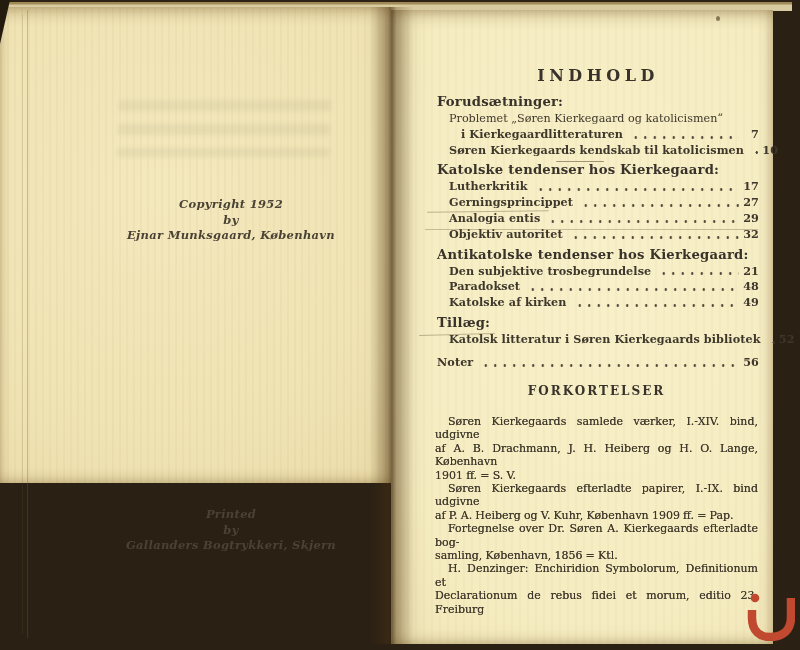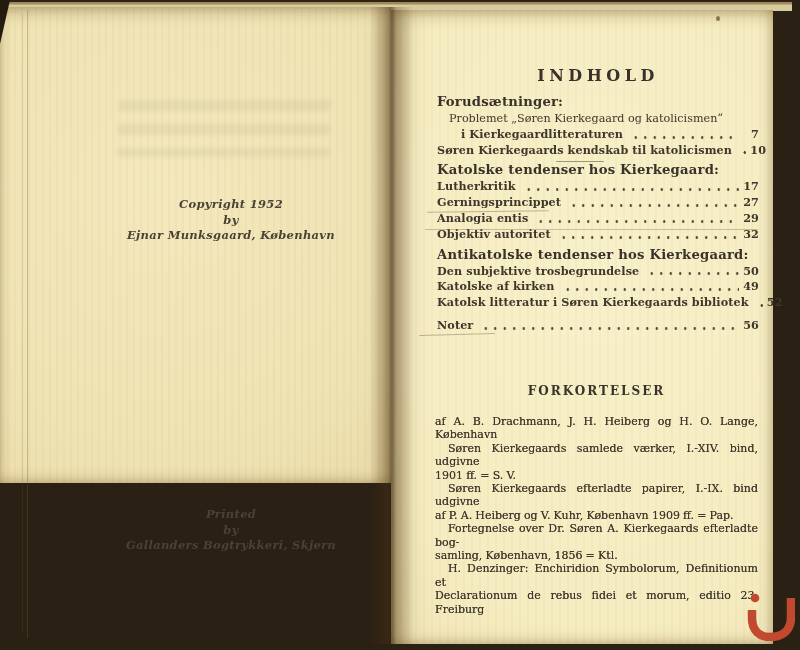--- a/index.html
+++ b/index.html
@@ -49,21 +49,21 @@
   .imprint.copyright{top:190px;}
   .imprint.printer{top:500px;}
 
   
   .toc{position:absolute;left:46px;top:56px;width:322px;color:#3e372b;}
   .toc-title{font-size:16px;font-weight:700;letter-spacing:4.5px;text-align:center;
     line-height:19px;margin:0 0 9px;color:#38322a;}
   .toc-h{font-size:13.2px;font-weight:700;line-height:16px;margin:4px 0 1px;
     color:#38322a;letter-spacing:.2px;}
   .toc-line1{margin-left:12px;font-size:11.2px;font-weight:400;line-height:15.8px;white-space:nowrap;}
-  .toc-row{display:flex;align-items:baseline;font-size:11.2px;
+  .toc-row{display:flex;align-items:baseline;margin-left:12px;font-size:11.2px;
     font-weight:700;line-height:15.8px;letter-spacing:.1px;}
   .toc-row.l2{margin-left:24px;}
   .toc-row.noter{margin-left:0;margin-top:7px;}
   .toc-row .lbl{white-space:nowrap;flex:0 0 auto;}
   .lead{flex:1 1 auto;min-width:6px;align-self:flex-end;height:5px;margin:0 4px 3px 8px;
     background-image:radial-gradient(circle at 50% 50%, rgba(62,54,41,.9) 1.05px, rgba(62,54,41,0) 1.5px);
     background-size:9.5px 5px;background-repeat:repeat-x;background-position:left bottom;}
   .pg{flex:0 0 auto;min-width:16px;text-align:right;}
 
   
@@ -144,48 +144,54 @@
               <span class="lbl">Objektiv autoritet</span>
               <span class="lead"></span>
               <span class="pg">32</span>
             </div>
           </div>
           <div class="toc-section">
             <div class="toc-h">Antikatolske tendenser hos Kierkegaard:</div>
             <div class="toc-row">
               <span class="lbl">Den subjektive trosbegrundelse</span>
               <span class="lead"></span>
-              <span class="pg">50</span>
+              <span class="pg">21</span>
+            </div>
+            <div class="toc-row">
+              <span class="lbl">Paradokset</span>
+              <span class="lead"></span>
+              <span class="pg">48</span>
             </div>
             <div class="toc-row">
               <span class="lbl">Katolske af kirken</span>
               <span class="lead"></span>
               <span class="pg">49</span>
             </div>
           </div>
           <div class="toc-section">
+            <div class="toc-h">Tillæg:</div>
             <div class="toc-row">
               <span class="lbl">Katolsk litteratur i Søren Kierkegaards bibliotek</span>
               <span class="lead"></span>
               <span class="pg">52</span>
             </div>
           </div>
           <div class="toc-row noter">
             <span class="lbl">Noter</span>
             <span class="lead"></span>
             <span class="pg">56</span>
           </div>
         </div>
     </div>
     <div class="abbr">
       <div class="abbr-title">FORKORTELSER</div>
       <div>
           <div class="abbr-p">
+            <div class="abbr-line first just">Søren Kierkegaards samlede værker, I.-XIV. bind, udgivne</div>
             <div class="abbr-line just">af A. B. Drachmann, J. H. Heiberg og H. O. Lange, København</div>
-            <div class="abbr-line first just">Søren Kierkegaards samlede værker, I.-XIV. bind, udgivne</div>
             <div class="abbr-line">1901 ff. = S. V.</div>
           </div>
           <div class="abbr-p">
             <div class="abbr-line first just">Søren Kierkegaards efterladte papirer, I.-IX. bind udgivne</div>
             <div class="abbr-line">af P. A. Heiberg og V. Kuhr, København 1909 ff. = Pap.</div>
           </div>
           <div class="abbr-p">
             <div class="abbr-line first just">Fortegnelse over Dr. Søren A. Kierkegaards efterladte bog-</div>
             <div class="abbr-line">samling, København, 1856 = Ktl.</div>
           </div>

